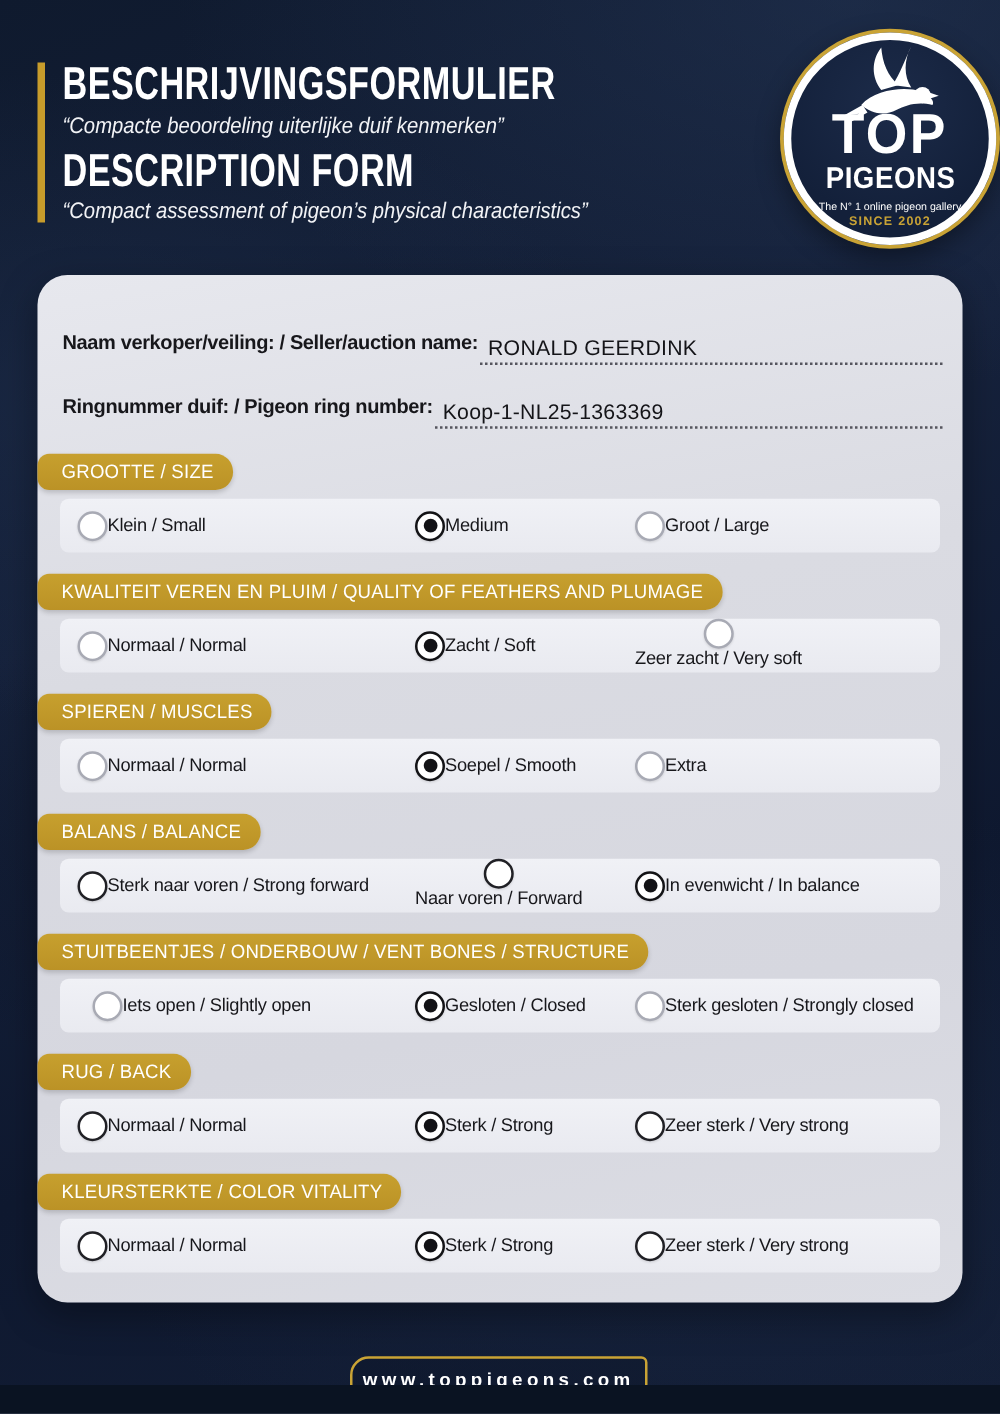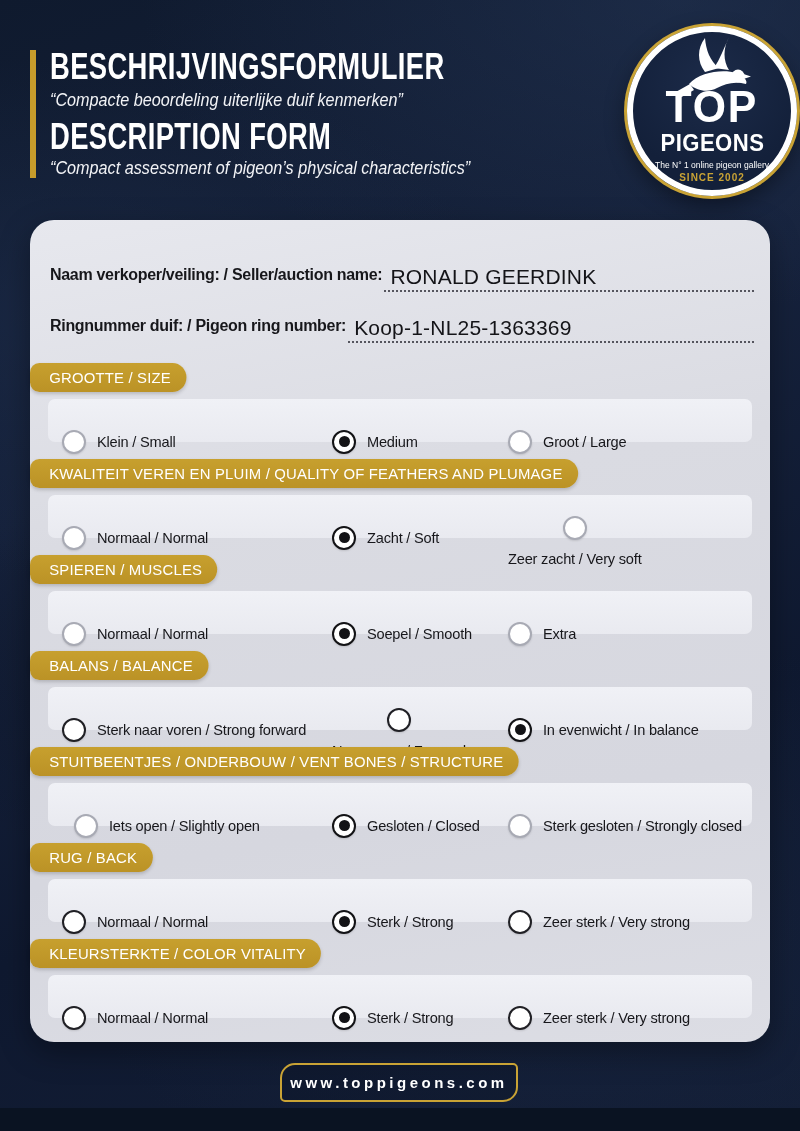--- a/index.html
+++ b/index.html
@@ -38,41 +38,41 @@
   .logo .since{font-size:10px;color:#C9A335;font-weight:700;letter-spacing:1px;margin-top:2px;}
 
   
   .card{position:absolute;left:30px;top:220px;width:740px;height:822px;border-radius:24px;
         background:linear-gradient(170deg,#e7e8ee 0%,#dadbe2 35%,#d6d7df 70%,#dcdde4 100%);
         box-shadow:0 10px 30px rgba(0,0,0,.35);}
   .fields{position:absolute;left:20px;right:16px;top:46px;}
   .field{display:flex;align-items:flex-start;height:24px;margin-bottom:27px;}
   .field .lbl{white-space:nowrap;font-weight:700;font-size:16px;letter-spacing:-.3px;color:#17171b;}
   .field .line{flex:1;margin-left:2px;border-bottom:2px dotted #55555e;position:relative;height:24px;}
-  .field .val{position:absolute;left:6px;bottom:1px;font-size:21px;color:#141418;white-space:nowrap;letter-spacing:.2px;}
+  .field .val{position:absolute;left:6px;bottom:1px;font-size:17px;color:#141418;white-space:nowrap;letter-spacing:.2px;}
 
   .sections{position:absolute;left:0;top:143px;width:100%;display:flex;flex-direction:column;gap:17px;}
   .section{height:79px;}
   .badge{display:inline-block;height:29px;line-height:29px;padding:0 16px 0 20px;
          background:linear-gradient(180deg,#C7A02E,#BB9226);color:#fff;font-size:15.5px;letter-spacing:.2px;
          border-radius:10px 15px 15px 10px;white-space:nowrap;transform:scaleX(.96);transform-origin:0 50%;
          box-shadow:0 2px 4px rgba(0,0,0,.18);}
   .opt-row{position:relative;margin:7px 18px 0 18px;height:43px;border-radius:7px;
            background:linear-gradient(180deg,#f0f1f6,#e9eaf0);}
-  .opt{position:absolute;top:0;height:100%;display:flex;align-items:center;gap:11px;margin-top:21px;}
+  .opt{position:absolute;top:0;height:100%;display:flex;align-items:center;gap:0;}
   .opt .olbl{font-size:14.6px;color:#17171b;letter-spacing:-.2px;white-space:nowrap;}
   .radio{width:24px;height:24px;border-radius:50%;background:#fff;box-sizing:border-box;flex:none;
          box-shadow:0 1px 2px rgba(0,0,0,.12);}
   .radio.light{border:2px solid #a8aab4;}
   .radio.dark{border:2px solid #202025;}
   .radio.checked{border:2.5px solid #131316;display:flex;align-items:center;justify-content:center;}
   .radio.checked::after{content:'';width:11px;height:11px;border-radius:50%;background:#131316;}
 
   
-  .site-btn{position:absolute;left:280px;top:1063px;width:238px;height:39px;box-sizing:border-box;
+  .site-btn{position:absolute;left:280px;top:1085px;width:238px;height:39px;box-sizing:border-box;
             border:2px solid #C9A335;border-radius:15px 5px 15px 5px;background:rgba(6,10,20,.18);
             display:flex;align-items:center;justify-content:center;cursor:pointer;}
   .site-btn span{color:#fff;font-weight:700;font-size:15px;letter-spacing:3.5px;}
 </style>
 </head>
 <body>
 
 <div class="page">
 
   <div class="accent-bar"></div>

